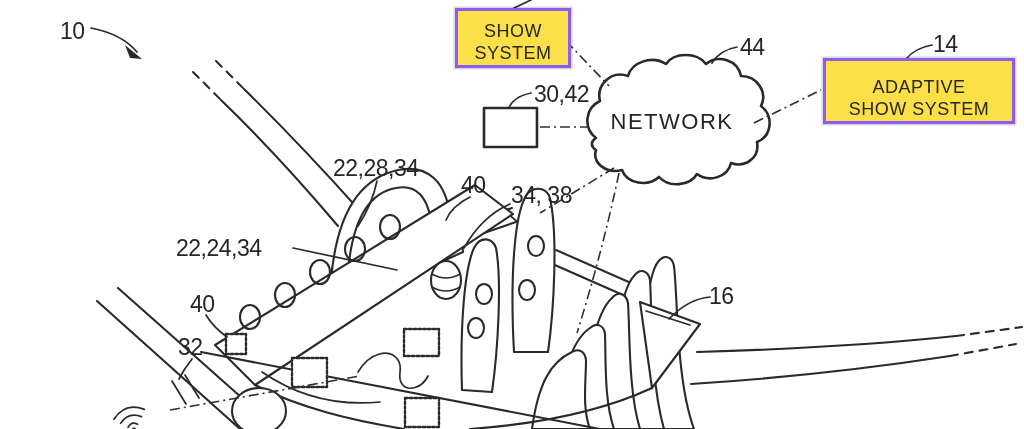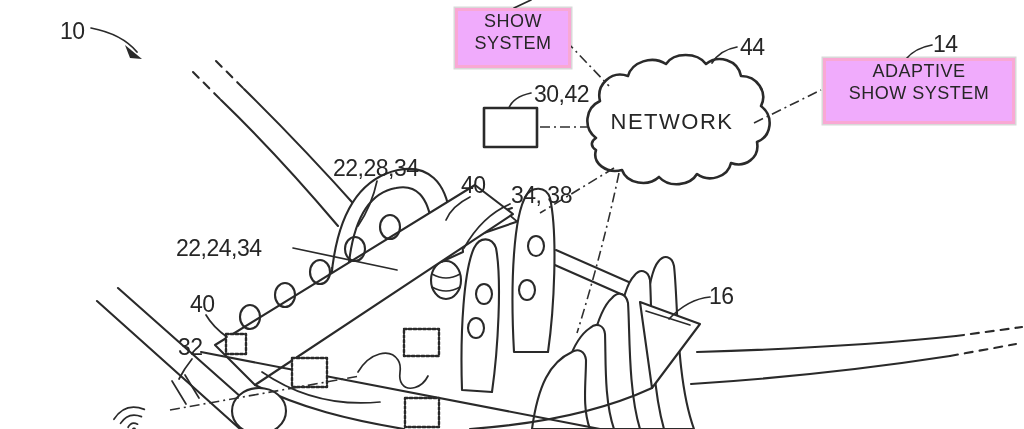--- a/index.html
+++ b/index.html
@@ -2,22 +2,22 @@
 <html><head>
 <meta charset="utf-8">
 <style>
   html,body { margin:0; padding:0; background:#e8e8e8; }
   .stage {
     position:relative; width:1024px; height:429px; background:#ffffff;
     overflow:hidden; font-family:"Liberation Sans", sans-serif;
   }
   .stage svg { position:absolute; left:0; top:0; }
   .sysbox {
-    position:absolute; border:3px solid #f9a8d4; background:#f0abfc;
-    display:flex; align-items:flex-start; justify-content:center; text-align:center;
+    position:absolute; border:3px solid #8b5cf6; background:#fde047;
+    display:flex; align-items:flex-end; justify-content:center; text-align:center;
     color:#262626; font-size:18px; line-height:1.22; letter-spacing:0.5px;
     box-shadow:0 0 0 1.5px rgba(40,40,40,0.18);
   }
   .sysbox.show { left:455px; top:8px; width:110px; height:54px; }
   .sysbox.show span { width:88px; }
   .sysbox.adaptive { left:823px; top:58px; width:186px; height:60px; }
   .sysbox.adaptive span { width:150px; }
   .ink { stroke:#2a2a2a; fill:none; stroke-width:2.1; stroke-linecap:round; stroke-linejoin:round; }
   .fillw { fill:#ffffff; }
   .thin { stroke-width:1.7; }

